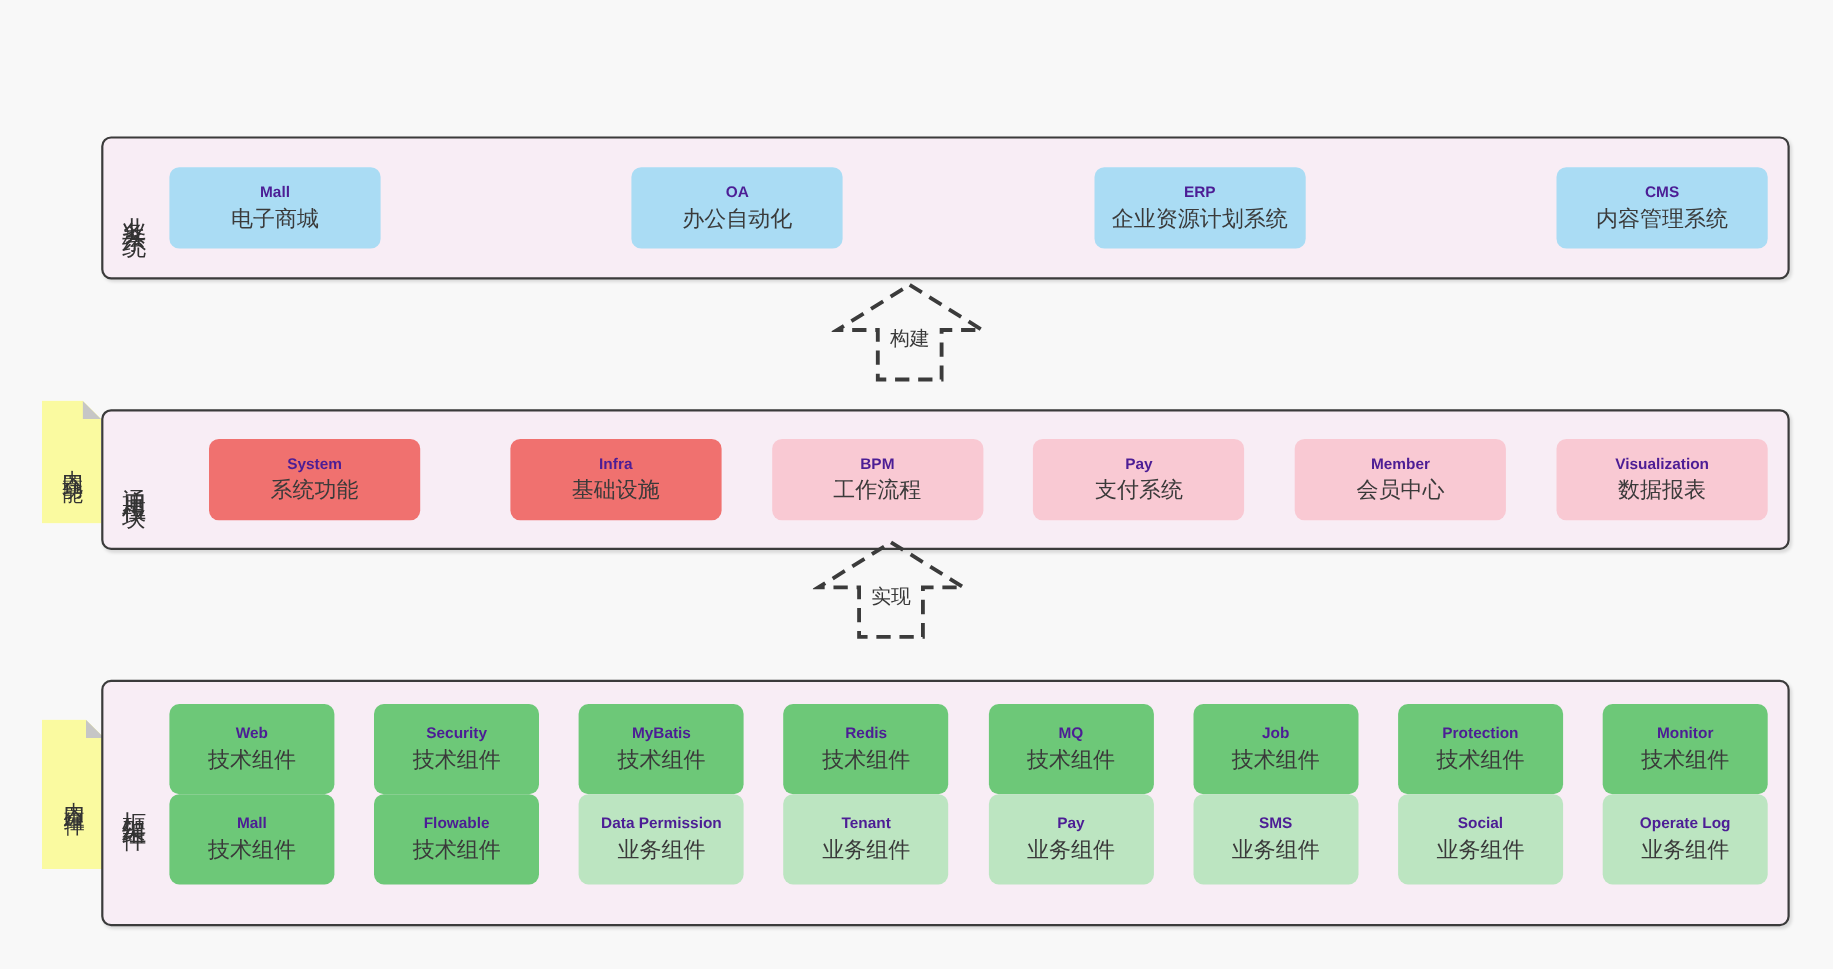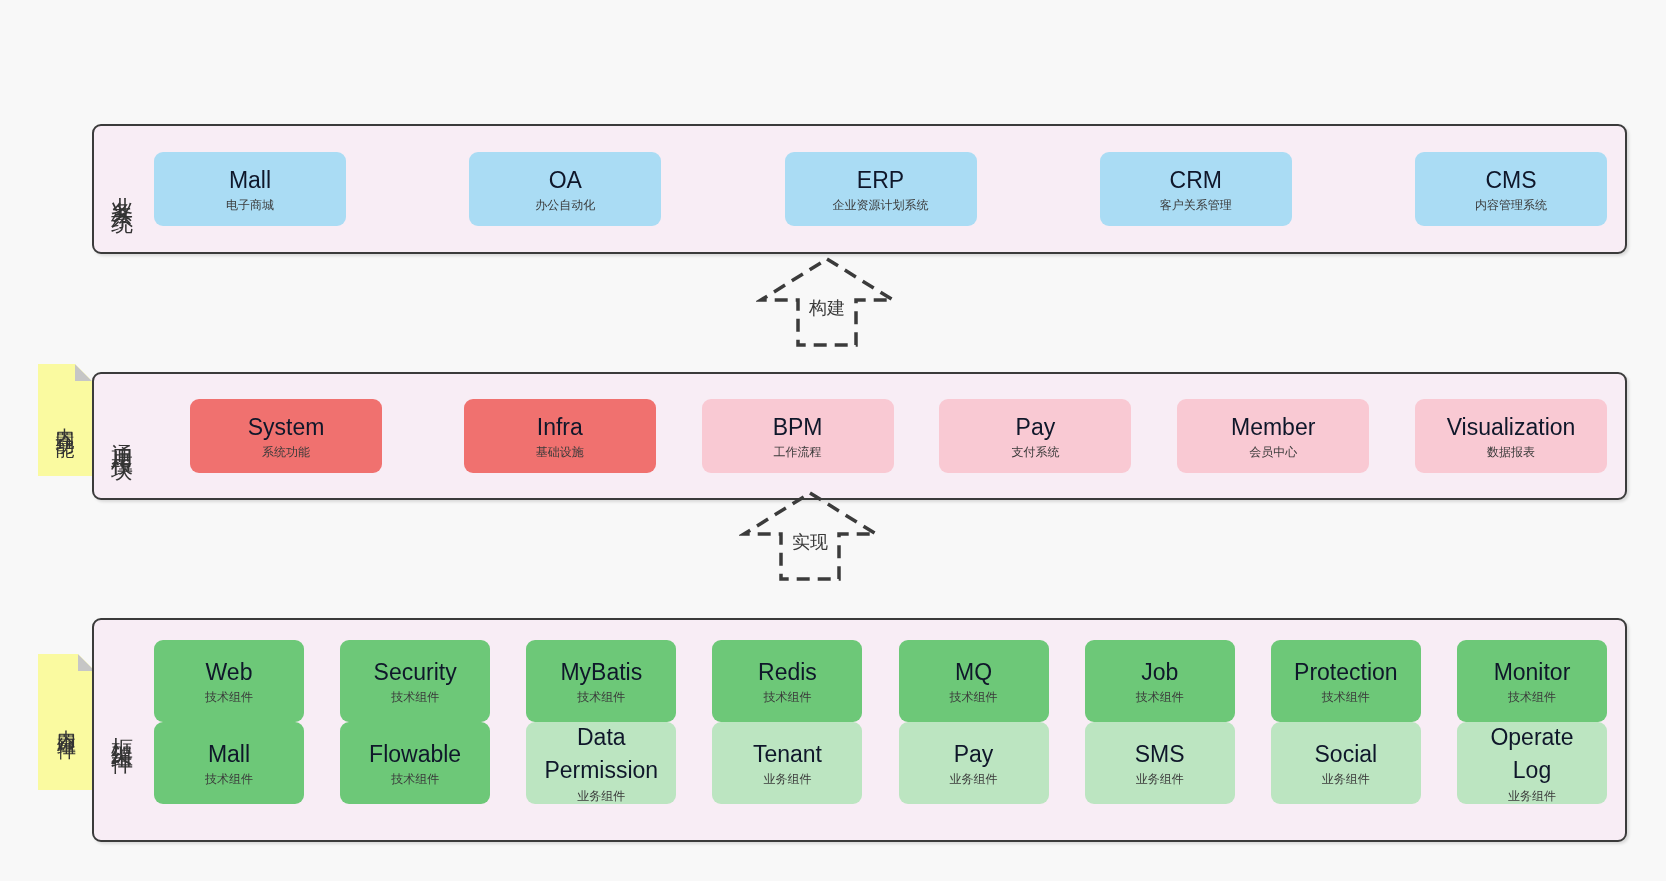--- a/index.html
+++ b/index.html
@@ -36,22 +36,22 @@
     box-sizing:border-box;border-radius:9px;display:flex;flex-direction:column;
     align-items:center;justify-content:center;text-align:center;line-height:1.45;
   }
   .box-wide{width:192px;height:74px;padding:0 8px;}
   .box-small{width:150px;height:82px;padding:0 14px;}
   .blue{background:#aadcf4;}
   .red{background:#f0716f;margin-left:36px;}
   .pink{background:#f9c9d3;}
   .green{background:#6dc878;}
   .lightgreen{background:#bce5c1;}
-  .box-name{font-size:23px;color:#0f172a;}
-  .box-desc{font-size:12px;color:#3a3a3a;}
+  .box-name{font-size:14px;color:#4c1d95;font-weight:bold;}
+  .box-desc{font-size:20px;color:#3a3a3a;}
   
   .sticky{
     position:absolute;background:#fafaa0;
     clip-path:polygon(0 0,calc(100% - 17px) 0,100% 17px,100% 100%,0 100%);
     display:flex;align-items:center;justify-content:center;
   }
   .sticky-fold{
     position:absolute;top:0;right:0;width:17px;height:17px;background:#c6c6c6;
     clip-path:polygon(0 0,0 100%,100% 100%);
   }
@@ -85,24 +85,20 @@
       </div>
       <div class="box box-wide blue">
         <div class="box-name">OA</div>
         <div class="box-desc">办公自动化</div>
       </div>
       <div class="box box-wide blue">
         <div class="box-name">ERP</div>
         <div class="box-desc">企业资源计划系统</div>
       </div>
       <div class="box box-wide blue">
-        <div class="box-name">CRM</div>
-        <div class="box-desc">客户关系管理</div>
-      </div>
-      <div class="box box-wide blue">
         <div class="box-name">CMS</div>
         <div class="box-desc">内容管理系统</div>
       </div>
     </div>
   </section>
 
   <div class="arrow arrow-1">
     <svg width="142" height="92" viewBox="0 0 142 92">
       <path d="M71,3 L137,44 L100,44 L100,89 L42,89 L42,44 L5,44 Z" fill="none" stroke="#3b3b3b" stroke-width="3.5" stroke-dasharray="13 8"></path>
     </svg>

